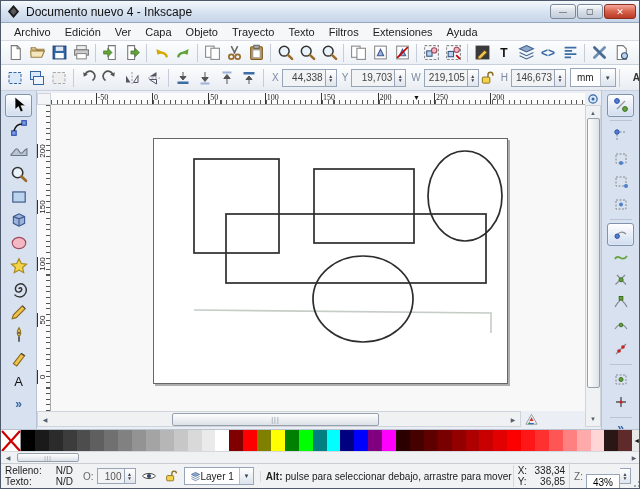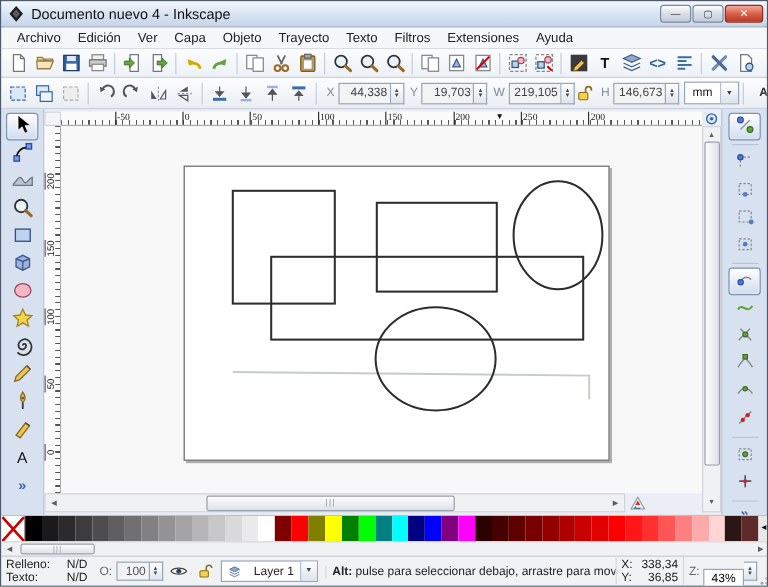--- a/index.html
+++ b/index.html
@@ -87,21 +87,21 @@
     background:linear-gradient(#fdfdfd,#dde2e8);display:flex;align-items:center;justify-content:center;font-size:6px;color:#8a94a1;letter-spacing:1px;}
   
   .statusbar{position:absolute;left:0;top:462px;width:640px;height:25px;background:#f1f2f4;border-top:1px solid #c9cdd3;
     display:flex;align-items:center;font-size:10px;color:#222;}
   .fs-block{display:grid;grid-template-columns:auto auto;column-gap:14px;row-gap:0;padding:0 4px;line-height:11px;}
   .opblock{display:flex;align-items:center;margin-left:6px;}
   .opblock label{color:#666;margin-right:3px;}
   .opblock input{width:28px;height:16px;border:1px solid #98a5b8;background:#f2f3f5;color:#555;font-size:10px;text-align:right;font-family:inherit;}
   .sicon{width:18px;height:18px;display:flex;align-items:center;justify-content:center;margin-left:4px;}
   .layerbox{display:flex;align-items:center;height:18px;border:1px solid #98a5b8;background:#fff;margin-left:4px;}
-  .layerbox .lval{padding:0 5px;display:flex;align-items:center;gap:11px;}
+  .layerbox .lval{padding:0 5px;display:flex;align-items:center;gap:0;}
   .layerbox .uarr{width:14px;height:100%;background:linear-gradient(#fff,#dce3ec);border-left:1px solid #b5bfcc;display:flex;align-items:center;justify-content:center;font-size:6px;color:#345;}
   .statusmsg{flex:1;margin-left:6px;white-space:nowrap;overflow:hidden;border-left:1px solid #d5d8dd;padding-left:5px;}
   .coords{border-left:1px solid #d5d8dd;padding:0 4px;line-height:11px;display:grid;grid-template-columns:auto auto;column-gap:4px;font-size:10px;}
   .coords .cv{text-align:right;min-width:34px;}
   .zoomblock{display:flex;align-items:center;border-left:1px solid #d5d8dd;padding-left:4px;margin-right:2px;}
   .zoomblock input{width:34px;height:16px;border:1px solid #98a5b8;background:#fff;font-size:10px;text-align:center;font-family:inherit;margin-top:12px;}
   .grip{width:8px;height:20px;align-self:flex-end;background:
     radial-gradient(circle at 2px 18px,#9aa 1px,transparent 1.5px),
     radial-gradient(circle at 6px 18px,#9aa 1px,transparent 1.5px),
     radial-gradient(circle at 6px 14px,#9aa 1px,transparent 1.5px);}

